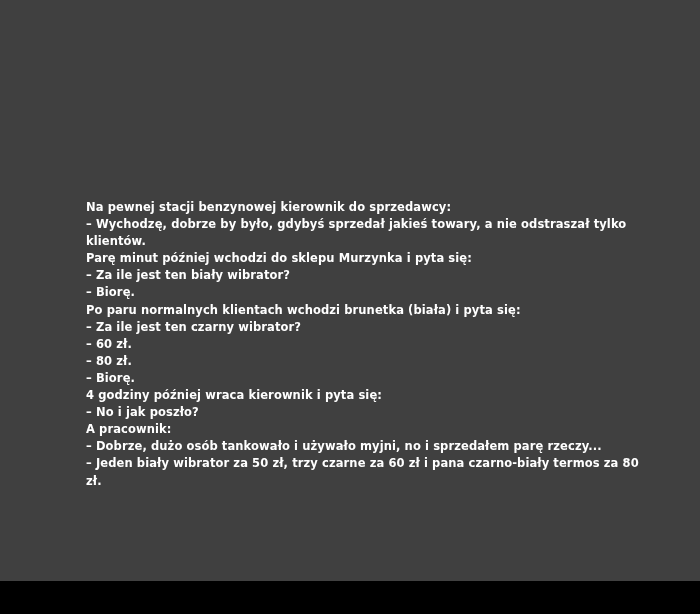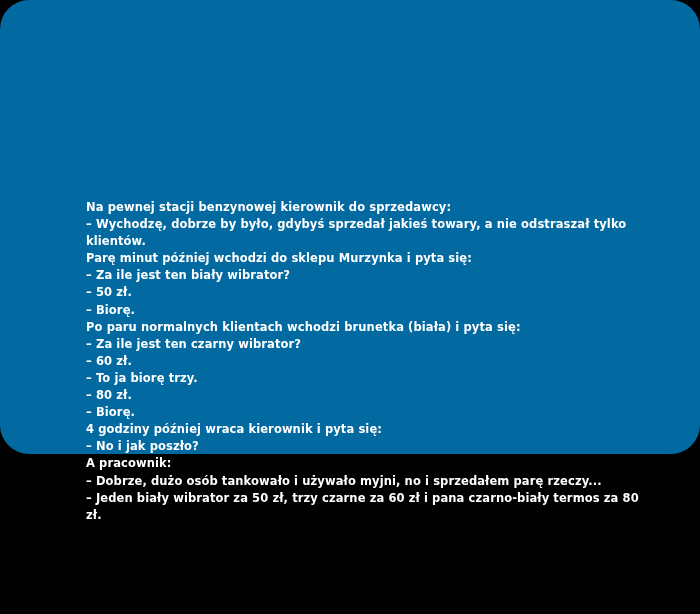--- a/index.html
+++ b/index.html
@@ -9,23 +9,22 @@
   }
   body {
     width: 700px;
     height: 614px;
     overflow: hidden;
     font-family: "DejaVu Sans", sans-serif;
   }
   #page {
     position: relative;
     width: 700px;
-    height: 454px;
-    background: #0369a1;
-    border-radius: 29px;
+    height: 581px;
+    background: #404040;
   }
   #joke-text {
     position: absolute;
     left: 86px;
     top: 199px;
     width: 560px;
   }
   .line {
     color: #ffffff;
     font-family: "DejaVu Sans", sans-serif;
@@ -38,26 +37,24 @@
 </style>
 </head>
 <body>
 
 <div id="page">
   <div id="joke-text">
     <div class="line">Na pewnej stacji benzynowej kierownik do sprzedawcy:</div>
     <div class="line">– Wychodzę, dobrze by było, gdybyś sprzedał jakieś towary, a nie odstraszał tylko klientów.</div>
     <div class="line">Parę minut później wchodzi do sklepu Murzynka i pyta się:</div>
     <div class="line">– Za ile jest ten biały wibrator?</div>
-    <div class="line">– 50 zł.</div>
     <div class="line">– Biorę.</div>
     <div class="line">Po paru normalnych klientach wchodzi brunetka (biała) i pyta się:</div>
     <div class="line">– Za ile jest ten czarny wibrator?</div>
     <div class="line">– 60 zł.</div>
-    <div class="line">– To ja biorę trzy.</div>
     <div class="line">– 80 zł.</div>
     <div class="line">– Biorę.</div>
     <div class="line">4 godziny później wraca kierownik i pyta się:</div>
     <div class="line">– No i jak poszło?</div>
     <div class="line">A pracownik:</div>
     <div class="line">– Dobrze, dużo osób tankowało i używało myjni, no i sprzedałem parę rzeczy...</div>
     <div class="line">– Jeden biały wibrator za 50 zł, trzy czarne za 60 zł i pana czarno-biały termos za 80 zł.</div>
   </div>
 </div>
 

